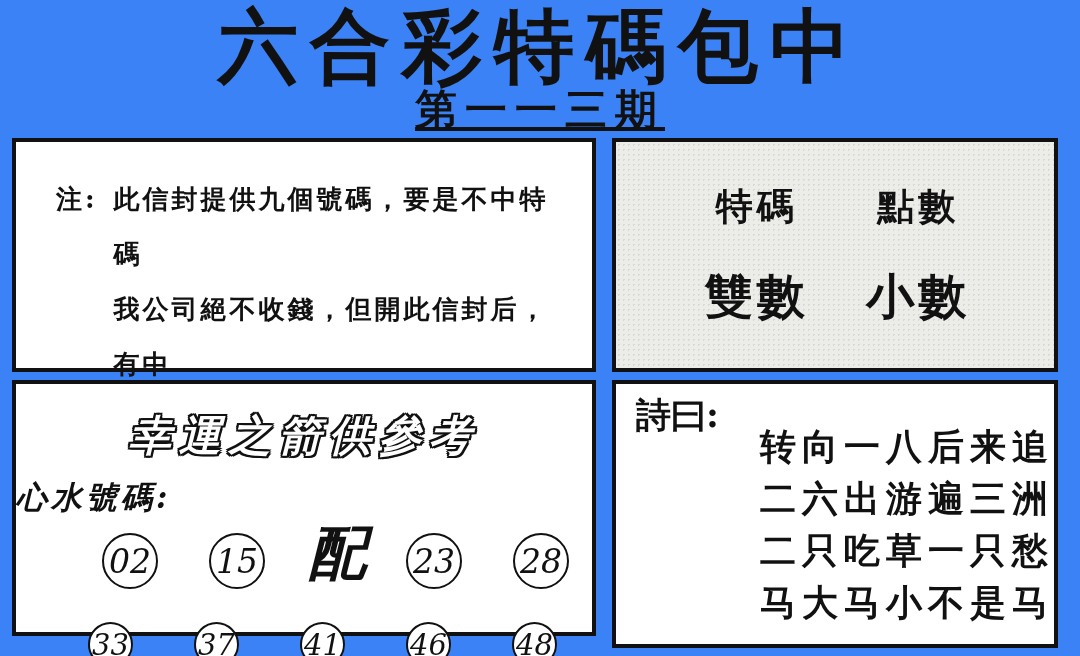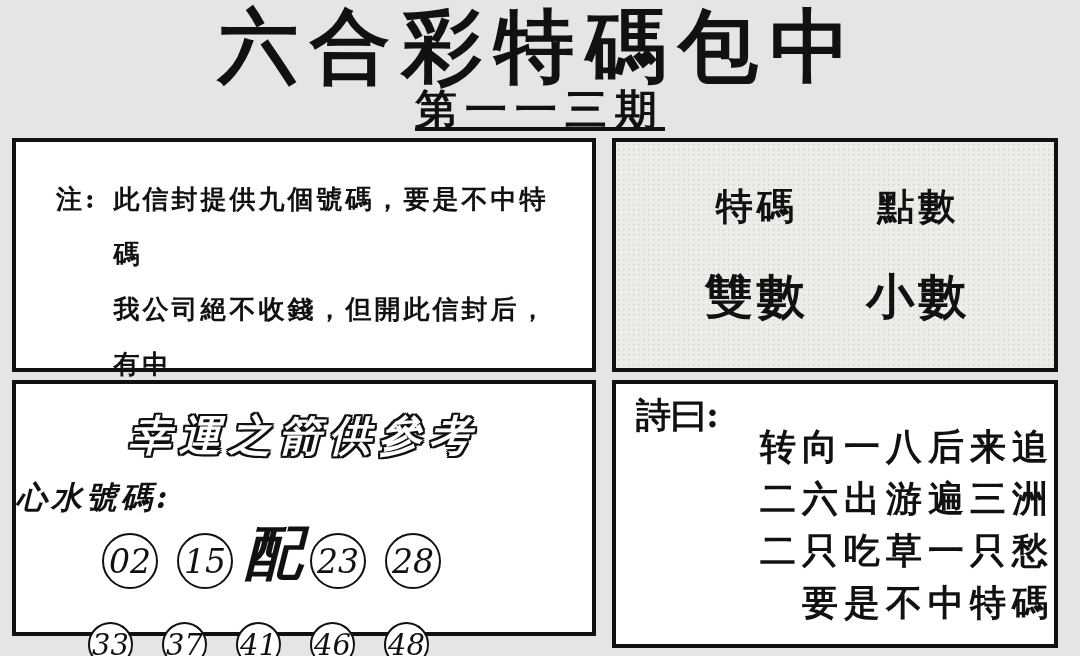--- a/index.html
+++ b/index.html
@@ -3,21 +3,21 @@
 <meta charset="utf-8">
 <style>
   * { margin:0; padding:0; box-sizing:border-box; }
   html,body { width:1080px; height:656px; }
   body {
     background:#ffffff;
     color:#111111;
     font-family:"DejaVu Serif","Liberation Serif",serif;
     overflow:hidden;
   }
-  .page { position:relative; width:1080px; height:656px; background:#e5e5e5; }
+  .page { position:relative; width:1080px; height:656px; background:#3b82f6; }
 
   
   .main-title {
     position:absolute; top:-6px; left:0; width:100%;
     text-align:center;
     font-size:80px; font-weight:bold;
     letter-spacing:12px;
     white-space:nowrap;
   }
   .issue-line {
@@ -91,21 +91,21 @@
       -2px  2px 0 #111, 2px  2px 0 #111,
       -2px  0   0 #111, 2px  0   0 #111,
        0   -2px 0 #111, 0    2px 0 #111;
   }
   .lucky-sub {
     margin-top:13px;
     text-align:left;
     font-size:31px; font-weight:bold;
     letter-spacing:4px;
   }
-  .num-row { display:flex; align-items:center; }
+  .num-row { display:flex; align-items:center;gap:32px; }
   .num-row-1 { margin:10px 0 0 86px; }
   .num-row-2 { margin:29px 0 0 72px; }
   .circle {
     border:2px solid #111;
     border-radius:50%;
     display:flex; align-items:center; justify-content:center;
     background:#fff;
   }
   .circle-lg { width:56px; height:56px; font-size:33px; margin-right:19px; }
   .circle-lg:last-child { margin-right:16px; }
@@ -180,17 +180,17 @@
       <span class="circle circle-sm">48</span>
     </div>
   </div>
 
   <div class="box poem-box">
     <div class="poem-label">詩曰:</div>
     <div class="poem-lines">
       <span>转向一八后来追</span><br>
       <span>二六出游遍三洲</span><br>
       <span>二只吃草一只愁</span><br>
-      <span>要是不中特碼</span>
+      <span>马大马小不是马</span>
     </div>
   </div>
 
 </div>
 
 </body></html>

